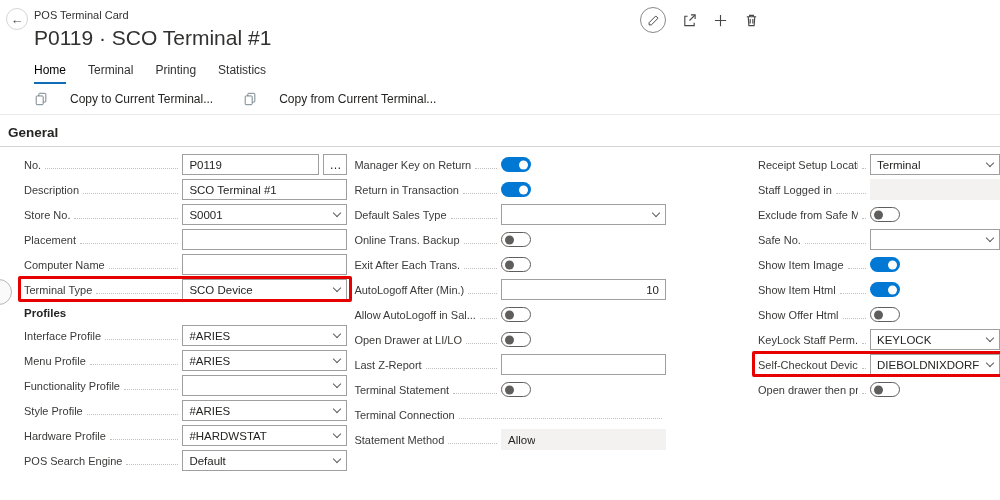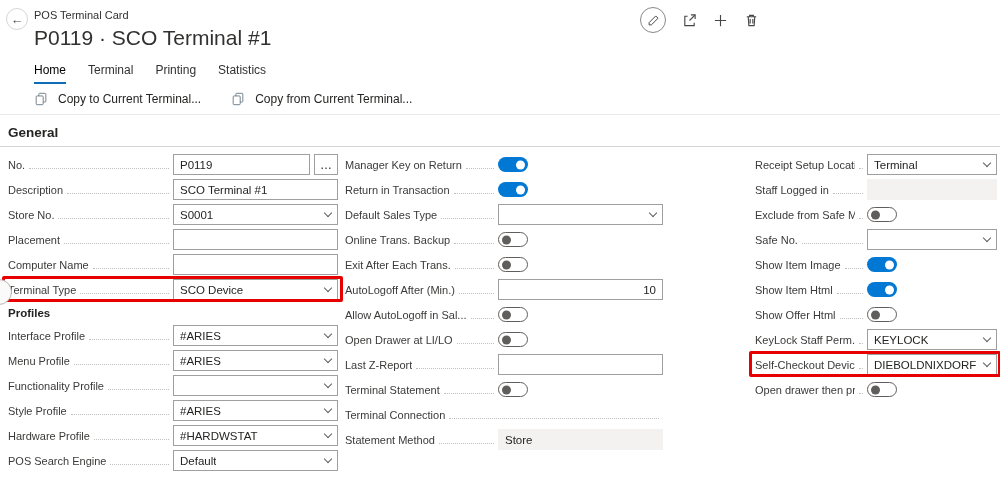--- a/index.html
+++ b/index.html
@@ -27,29 +27,29 @@
     width: 26px; height: 26px; border: 1px solid #8a8886; border-radius: 50%;
   }
   .icon-btn svg { width: 15px; height: 15px; stroke: #484644; fill: none; stroke-width: 1.2; }
   .icon-circle svg { width: 13px; height: 13px; }
   
   .tab-strip { display: flex; gap: 22px; margin: 13px 0 0 34px; }
   .tab { font-size: 12px; color: #323130; padding-bottom: 5px; cursor: pointer; border-bottom: 2px solid transparent; }
   .tab.active { color: #000000; border-bottom-color: #0e6cb8; }
   
   .action-bar { display: flex; gap: 30px; margin: 8px 0 0 34px; align-items: center; }
-  .action-item { display: flex; align-items: center; gap: 10px; font-size: 12px; color: #252423; cursor: pointer; }
+  .action-item { display: flex; align-items: center; gap: 22px; font-size: 12px; color: #252423; cursor: pointer; }
   .action-item svg { width: 14px; height: 14px; stroke: #71808a; fill: #fff; stroke-width: 1.1; }
   .divider { border-bottom: 1px solid #eceae8; margin-top: 8px; }
   
   .section-title { font-size: 13.5px; font-weight: bold; color: #252423; margin: 10px 0 0 8px; }
   .section-rule { border-bottom: 1px solid #d6d4d2; margin-top: 6px; }
   
   .form { display: flex; align-items: flex-start; padding-left: 8px; margin-top: 5px; }
-  .col1 { width: 330px; }
+  .col1 { width: 330px; margin-left: 16px; }
   .col2 { width: 318px; margin-left: 7px; }
   .col3 { width: 242px; margin-left: 92px; }
   .row { display: flex; align-items: center; height: 25px; position: relative; }
   .subheader { height: 21px; display: flex; align-items: center; font-size: 11.5px; font-weight: bold; color: #252423; }
   .lab { font-size: 11px; color: #3b3a39; white-space: nowrap; overflow: hidden; flex-shrink: 1; }
   .dots { flex: 1; min-width: 4px; border-bottom: 1px dotted #c1bfbd; align-self: flex-end; margin: 0 4px 8px 4px; height: 1px; }
   .ctrl { display: flex; align-items: center; flex: none; }
   .col1 .ctrl { width: 165px; }
   .col2 .ctrl { width: 165px; }
   .col3 .ctrl { width: 130px; }
@@ -367,21 +367,21 @@
       </div>
       <div class="row">
         <span class="lab">Terminal Connection</span>
         <span class="dots"></span>
       </div>
       <div class="row">
         <span class="lab">Statement Method</span>
         <span class="dots"></span>
         <div class="ctrl">
           <div class="field disabled">
-            <span class="val">Store</span>
+            <span class="val">Allow</span>
           </div>
         </div>
       </div>
     </div>
     <div class="col col3">
       <div class="row">
         <span class="lab">Receipt Setup Location</span>
         <span class="dots"></span>
         <div class="ctrl">
           <div class="field dd">

